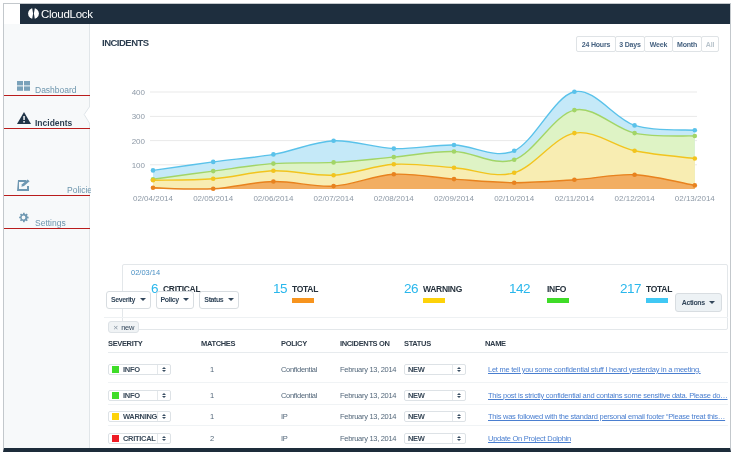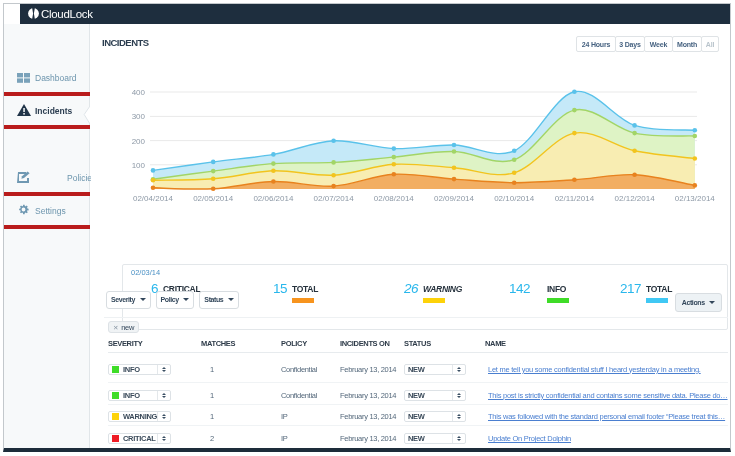--- a/index.html
+++ b/index.html
@@ -2,21 +2,21 @@
 <html><head>
 <meta charset="utf-8">
 <style>
 * { margin:0; padding:0; box-sizing:border-box; }
 html,body { width:735px; height:456px; background:#ffffff; font-family:"Liberation Sans", sans-serif; overflow:hidden; }
 .win { position:absolute; left:3px; top:3px; width:728px; height:449px; background:#ffffff; border:1px solid #c3c8cc; border-bottom:4px solid #1d2c3a; overflow:hidden; }
 .topbar { position:absolute; left:16px; top:0; width:100%; height:20px; background:#1e2e3e; }
 .logo { position:absolute; left:8px; top:0; height:20px; display:flex; align-items:center; }
 .logoname { color:#fff; font-size:11.5px; margin-left:2px; letter-spacing:-0.3px; margin-top:-1px; }
 .side { position:absolute; left:0; top:20px; width:86px; height:425px; background:#f7f9fa; border-right:1px solid #e1e6e9; }
-.mi { position:absolute; left:0; width:86px; height:33px; display:flex; align-items:center; border-bottom:4px solid #b91c1c; }
+.mi { position:absolute; left:0; width:86px; height:33px; display:flex; align-items:flex-end; border-bottom:1px solid #b91c1c; }
 .mi .ic { width:13px; margin-left:13px; text-align:center; flex-shrink:0; }
 .mi .lbl { margin-left:5px; font-size:8.5px; color:#6d95ad; }
 .mi.active .lbl { color:#2b3d50; font-weight:bold; }
 .notch { position:absolute; right:-1px; top:83px; width:7px; height:16px; }
 .main { position:absolute; left:87px; top:20px; width:638px; height:425px; background:#ffffff; }
 .h1 { position:absolute; left:11px; top:13px; font-size:9.5px; font-weight:bold; color:#2c3e50; letter-spacing:-0.5px; }
 .ranges { position:absolute; left:486px; top:12px; display:flex; }
 .rb { height:16px; background:#fff; border:1px solid #dfe3e6; margin-left:-1px; font-size:7px; letter-spacing:-0.2px; color:#466280; font-weight:bold; display:flex; align-items:center; justify-content:center; border-radius:2px; }
 .rb.dis { color:#b9c4cc; }
 .statbox { position:absolute; left:31px; top:192px; width:606px; height:66px; border:1px solid #e3e7ea; border-radius:2px;margin-top:48px; }
@@ -192,21 +192,21 @@
             <span class="sbar" style="background:#ee1c25;"></span>
           </span>
         </div>
       <div class="stat" style="left:150px;">
           <span class="snum">15</span>
           <span class="stxt">
             <span class="slbl">TOTAL</span>
             <span class="sbar" style="background:#f7941e;"></span>
           </span>
         </div>
-      <div class="stat" style="left:281px;font-style:italic;">
+      <div class="stat" style="left:281px;">
           <span class="snum">26</span>
           <span class="stxt">
             <span class="slbl">WARNING</span>
             <span class="sbar" style="background:#fdd209;"></span>
           </span>
         </div>
       <div class="stat" style="left:386px;gap:12px;">
           <span class="snum">142</span>
           <span class="stxt">
             <span class="slbl">INFO</span>

